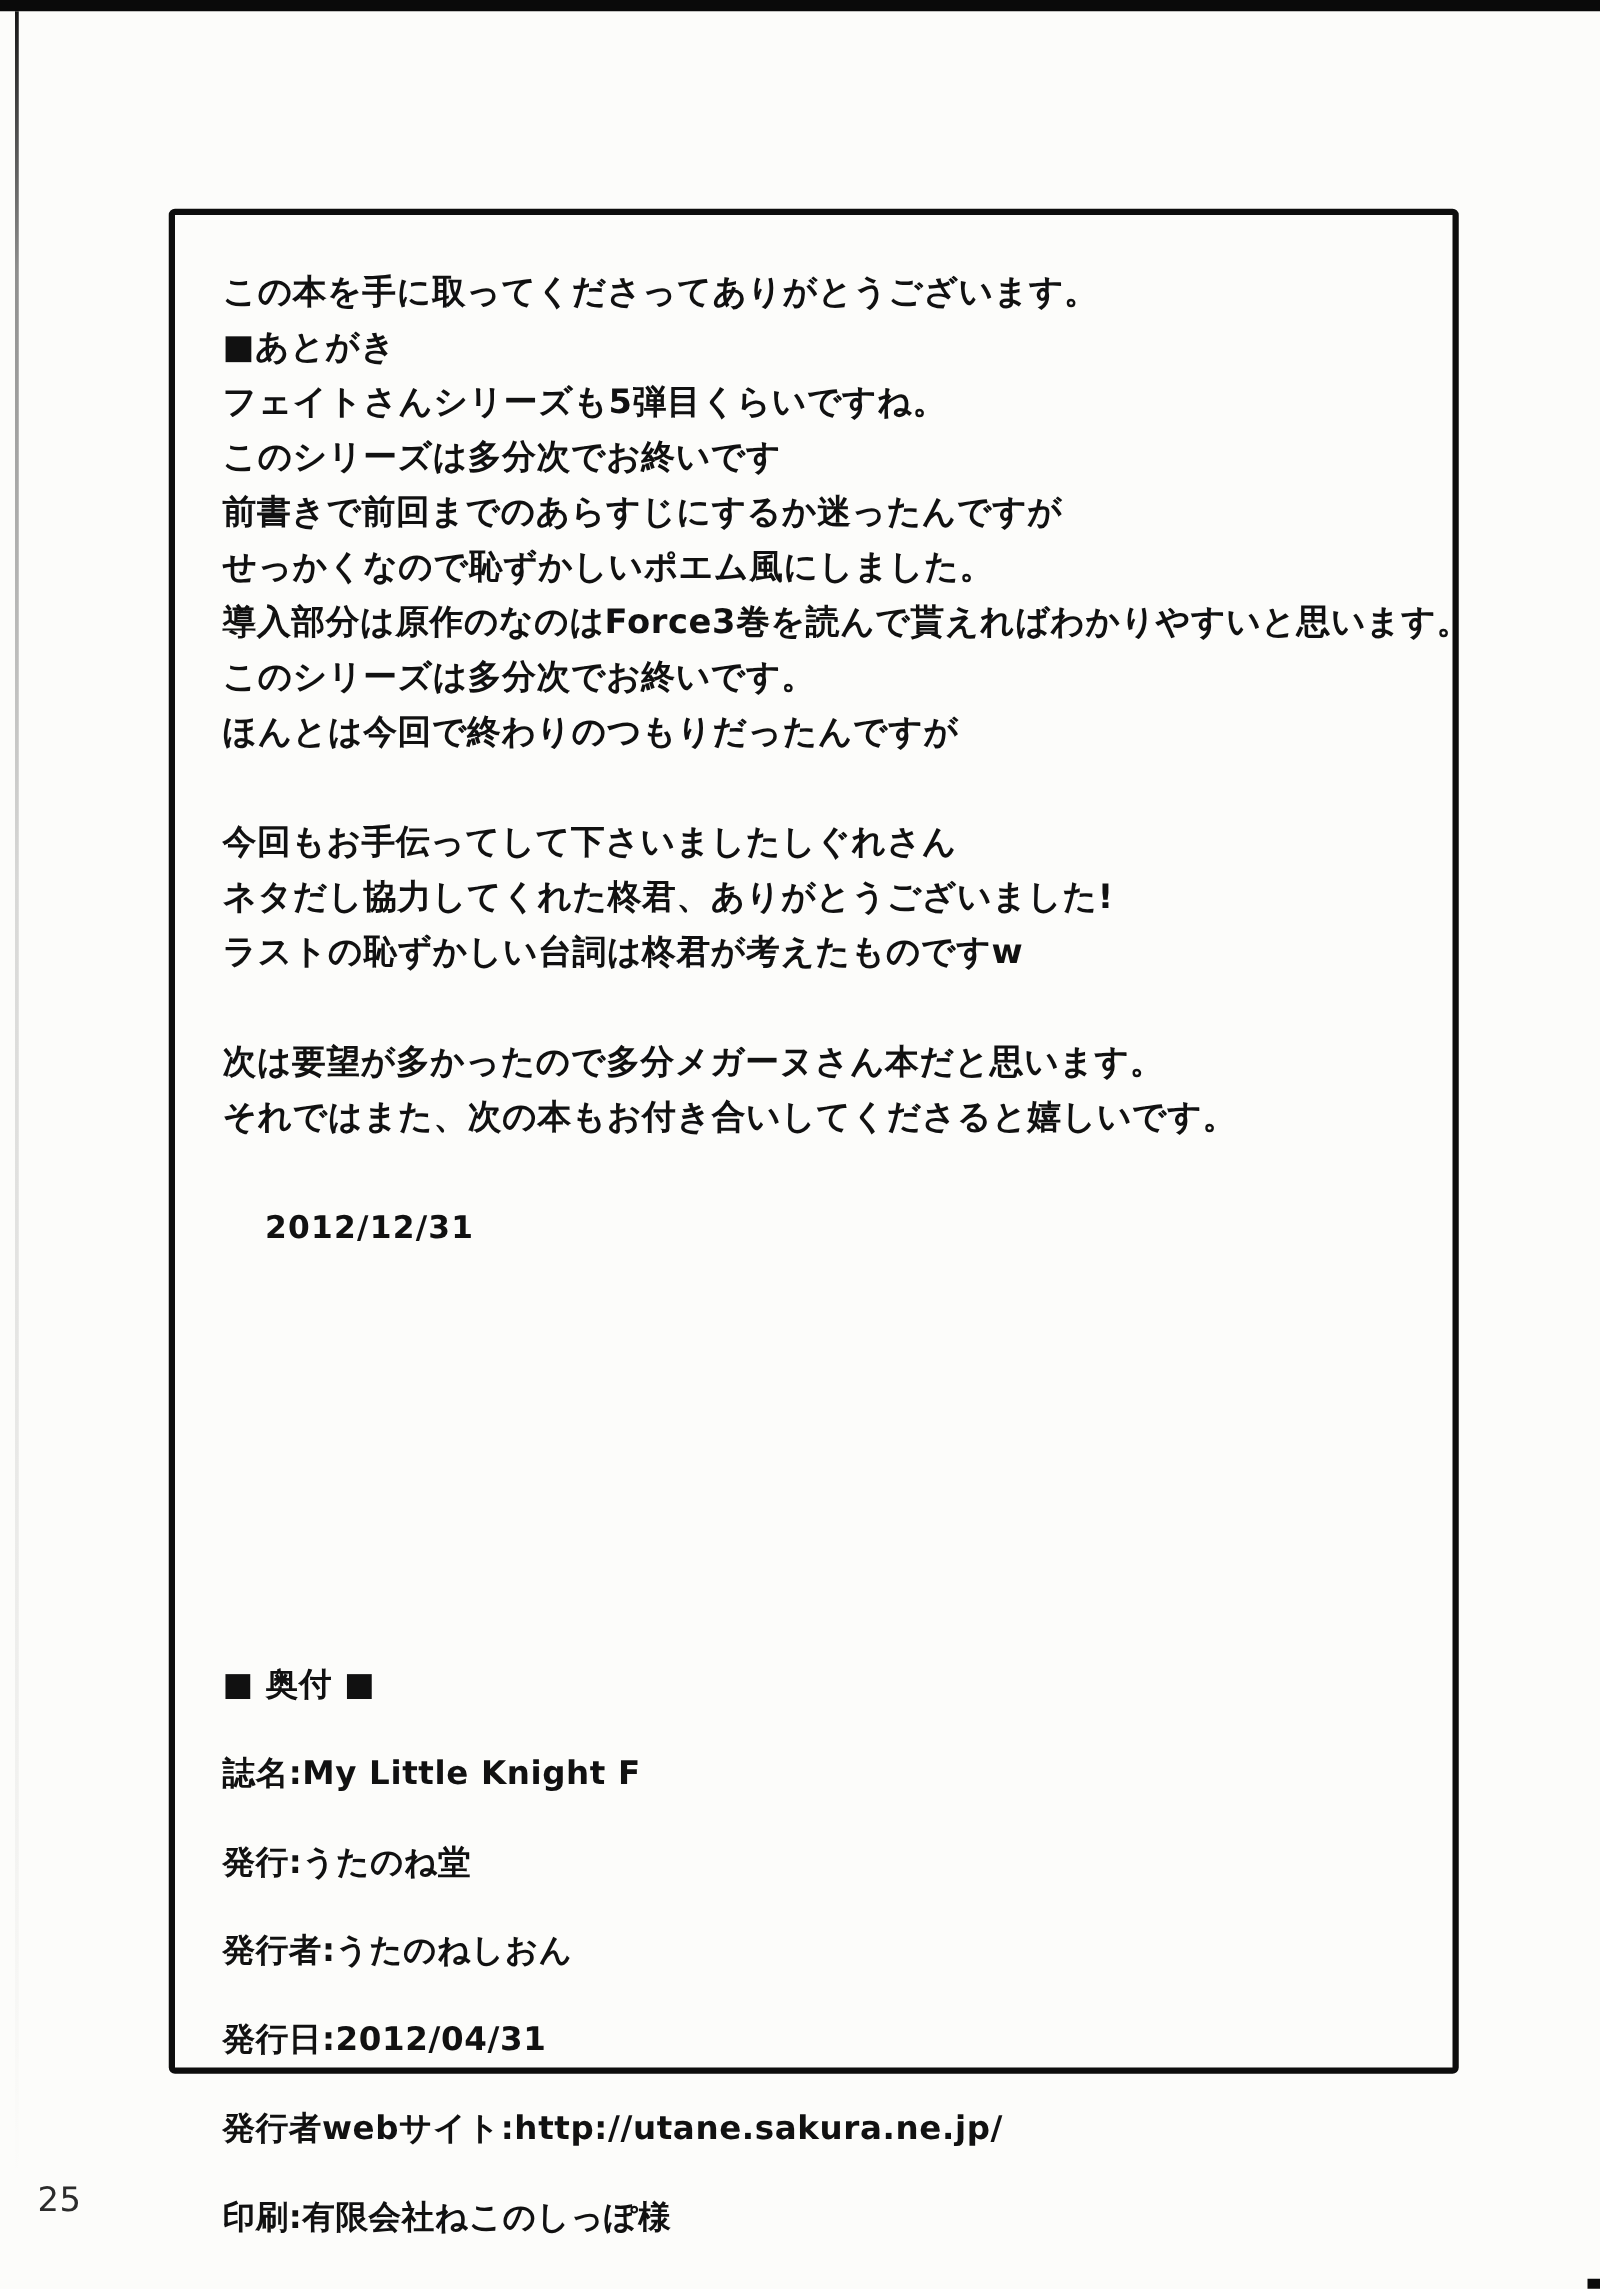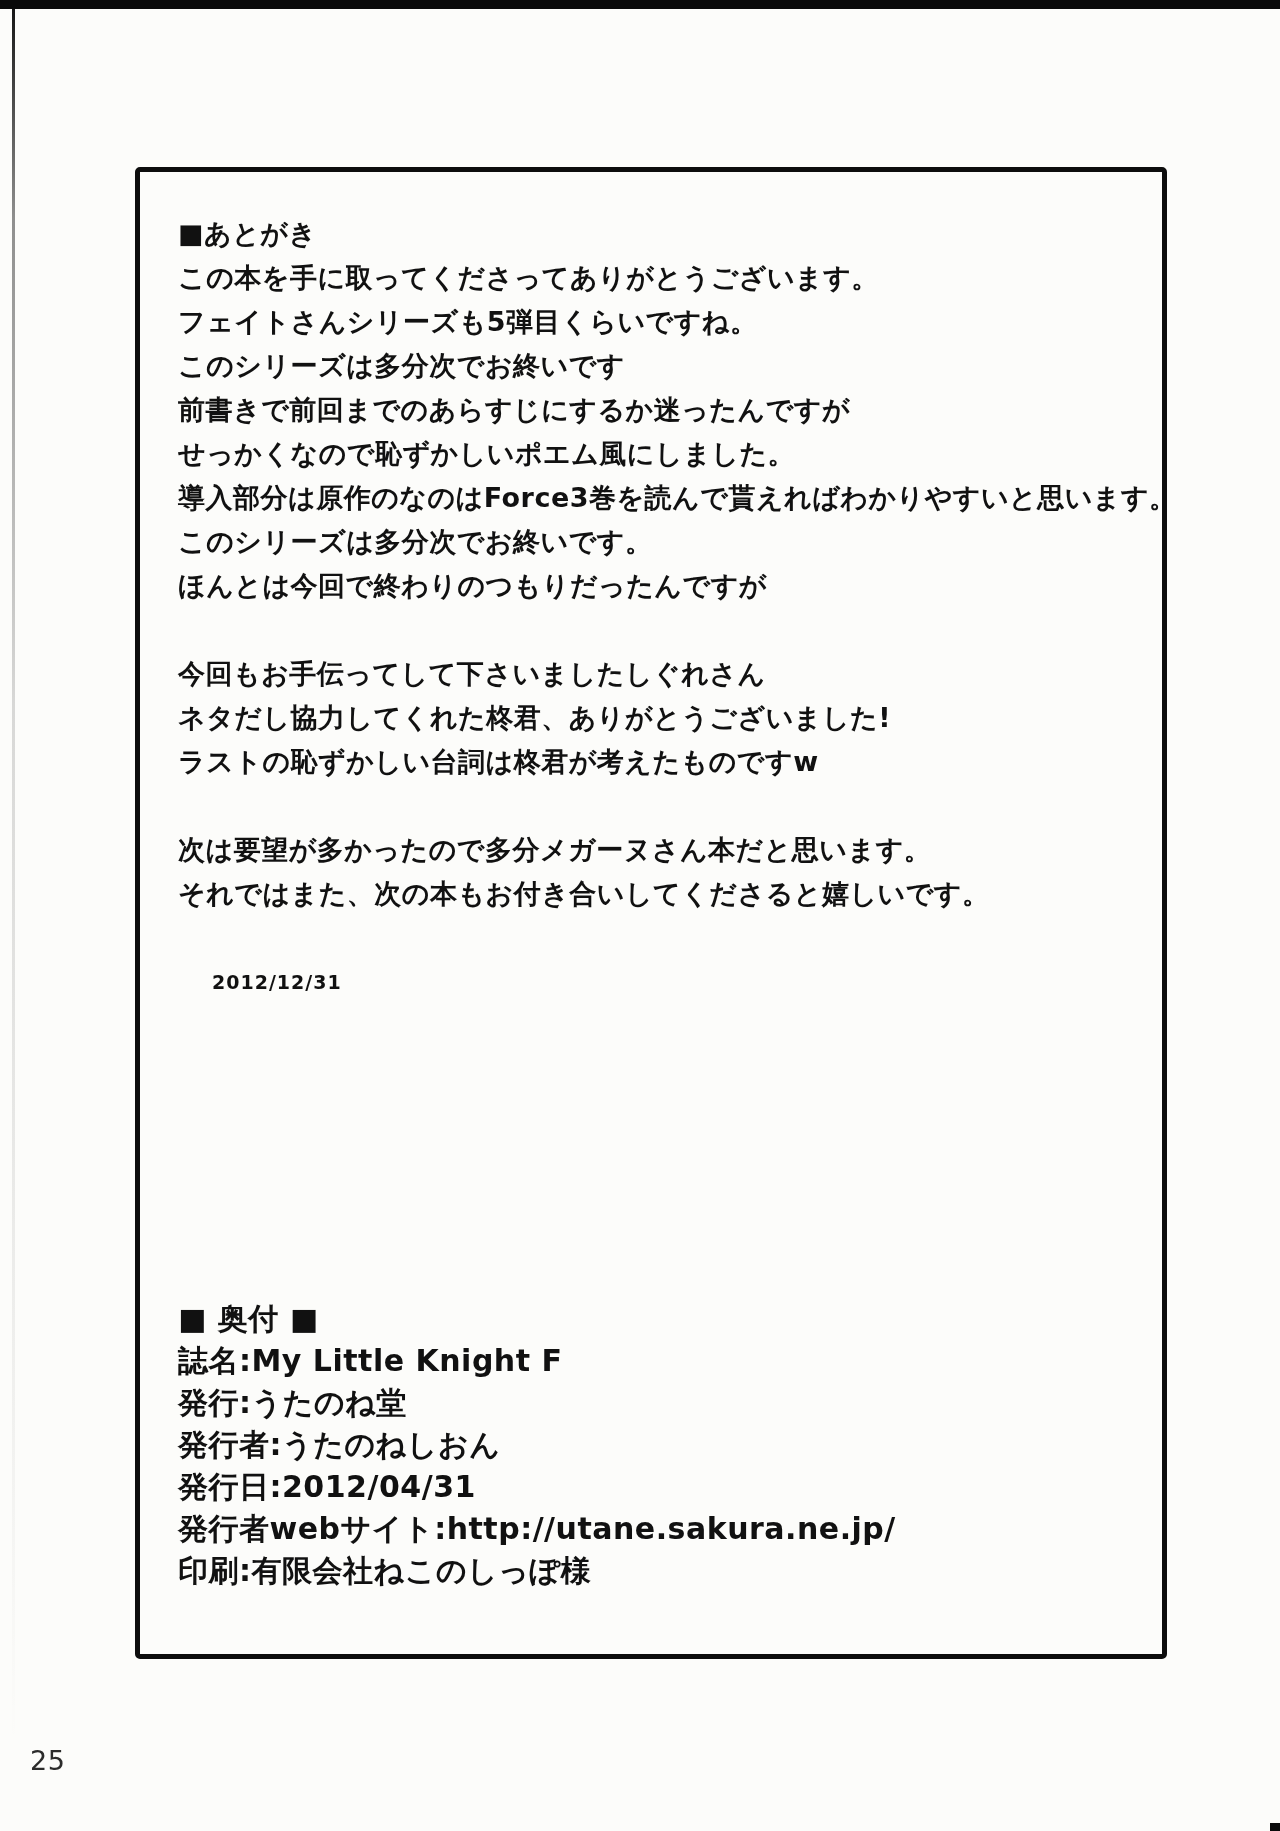--- a/index.html
+++ b/index.html
@@ -61,38 +61,39 @@
     font-size: 27px;
     line-height: 44px;
     min-height: 44px;
     font-weight: bold;
     letter-spacing: 0.5px;
     white-space: nowrap;
   }
   .aw-date {
     margin-top: 44px;
     padding-left: 34px;
-    font-size: 19px;
+    font-size: 25px;
     line-height: 44px;
     font-weight: bold;
     letter-spacing: 1px;
   }
   .colophon {
     position: absolute;
     left: 38px;
     top: 1126px;
     width: 960px;
   }
   .co-line {
-    font-size: 30px;
+    font-size: 26px;
     line-height: 42px;
     min-height: 42px;
     font-weight: bold;
     letter-spacing: 0.5px;
     white-space: nowrap;
+    margin-top: 29px;
   }
   .page-number {
     position: absolute;
     left: 30px;
     top: 1745px;
     font-size: 27px;
     font-weight: normal;
     color: #2b2b2b;
     letter-spacing: 0.5px;
   }
@@ -109,22 +110,22 @@
 <body>
 
 <div class="page">
 
   <div class="top-edge-bar"></div>
   <div class="left-edge-shadow"></div>
 
   <div class="afterword-box">
 
     <div class="afterword-text">
+      <div class="aw-line">この本を手に取ってくださってありがとうございます。</div>
       <div class="aw-line">■あとがき</div>
-      <div class="aw-line">この本を手に取ってくださってありがとうございます。</div>
       <div class="aw-line">フェイトさんシリーズも5弾目くらいですね。</div>
       <div class="aw-line">このシリーズは多分次でお終いです</div>
       <div class="aw-line">前書きで前回までのあらすじにするか迷ったんですが</div>
       <div class="aw-line">せっかくなので恥ずかしいポエム風にしました。</div>
       <div class="aw-line">導入部分は原作のなのはForce3巻を読んで貰えればわかりやすいと思います。</div>
       <div class="aw-line">このシリーズは多分次でお終いです。</div>
       <div class="aw-line">ほんとは今回で終わりのつもりだったんですが</div>
       <div class="aw-line"></div>
       <div class="aw-line">今回もお手伝ってして下さいましたしぐれさん</div>
       <div class="aw-line">ネタだし協力してくれた柊君、ありがとうございました!</div>

